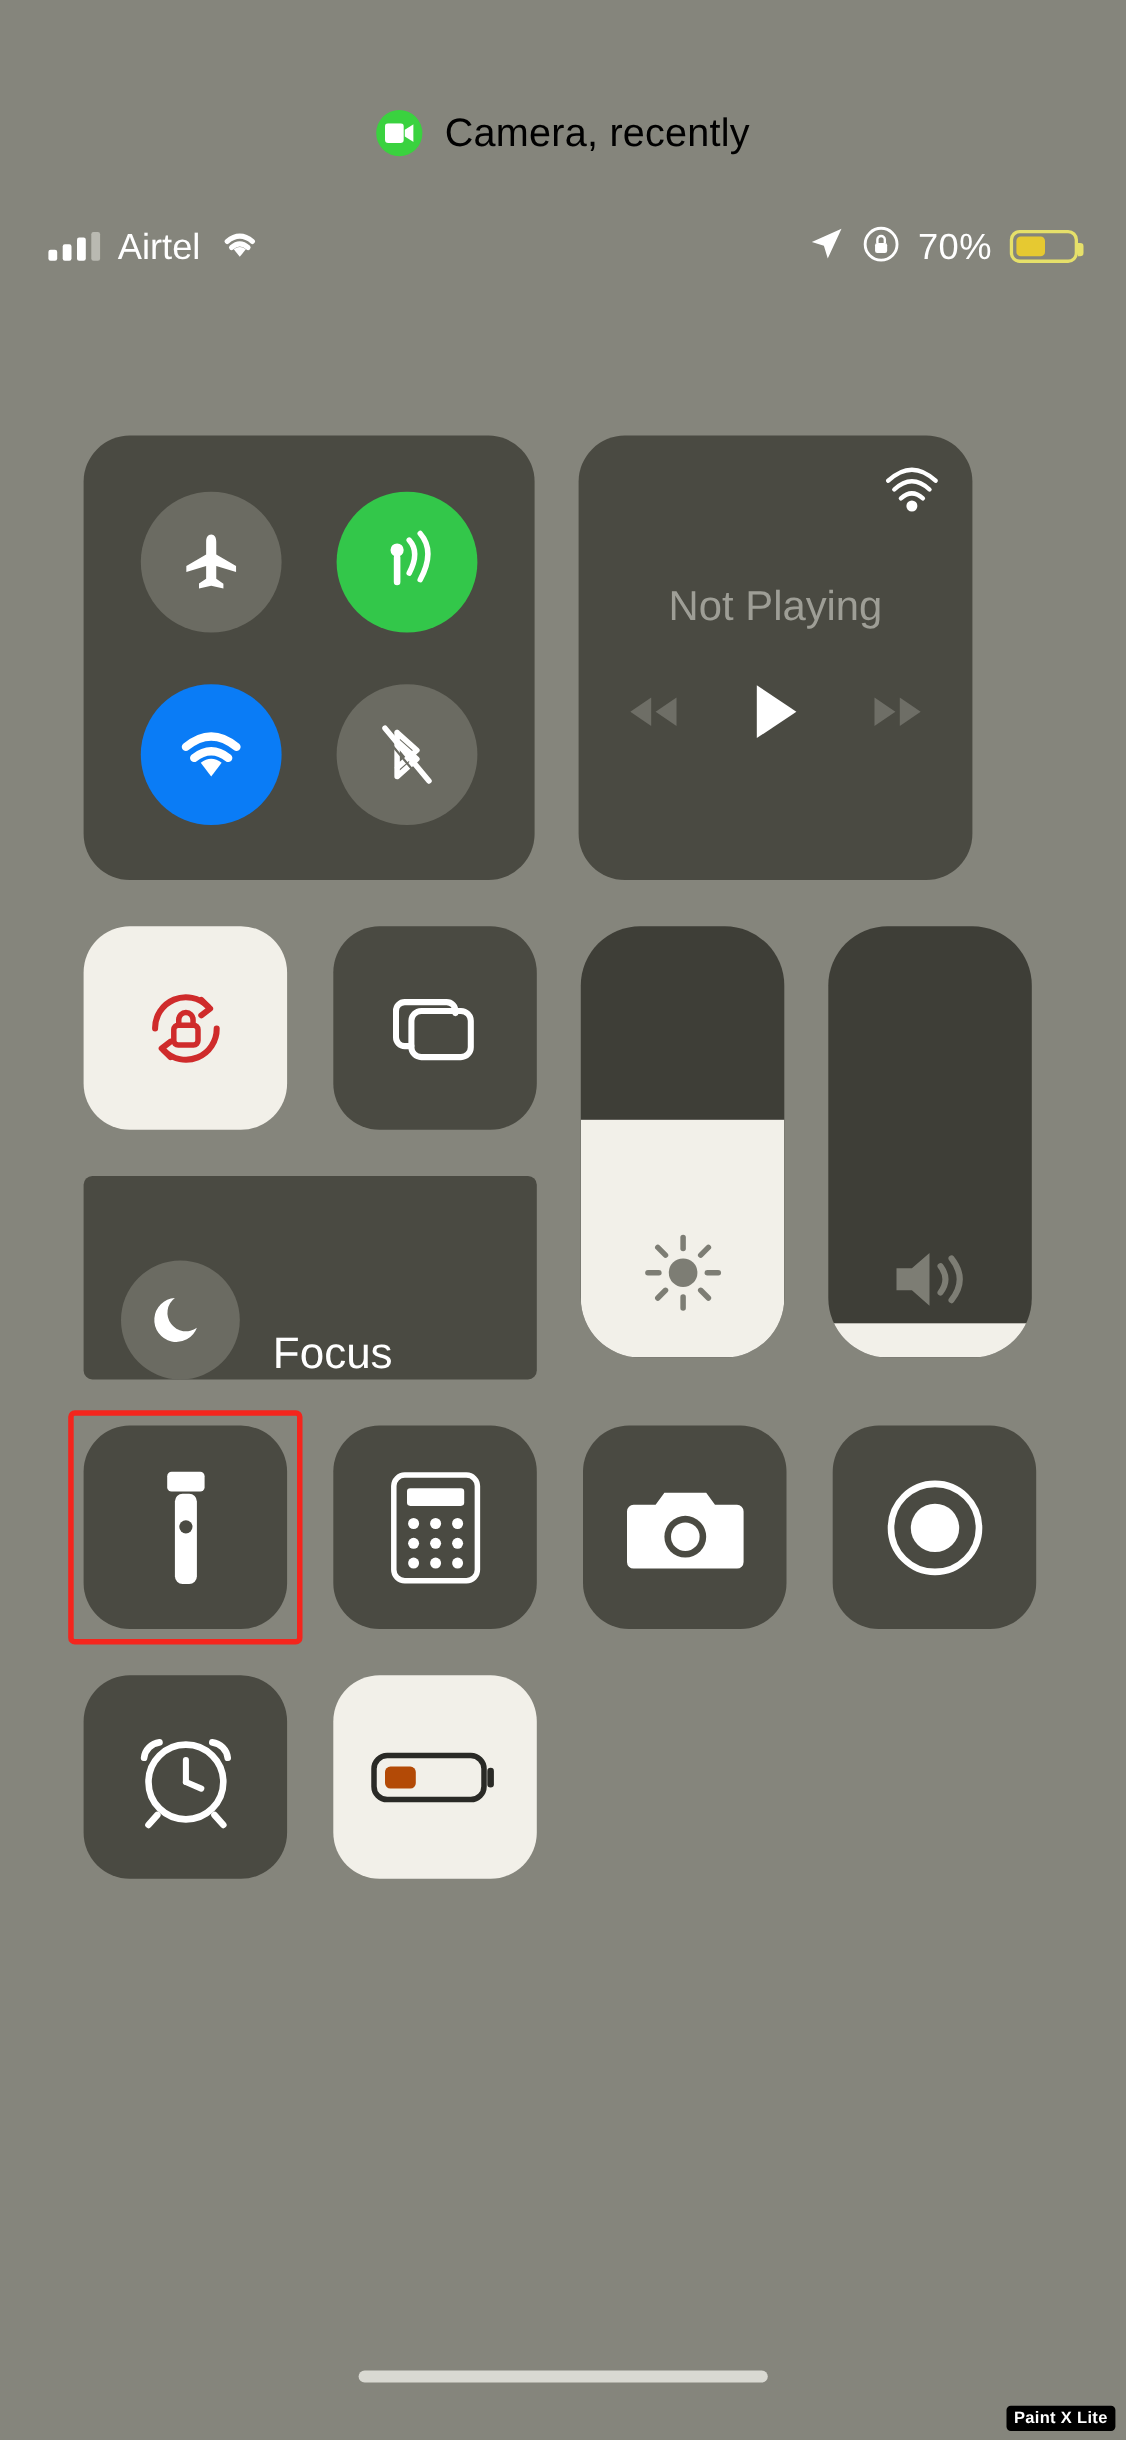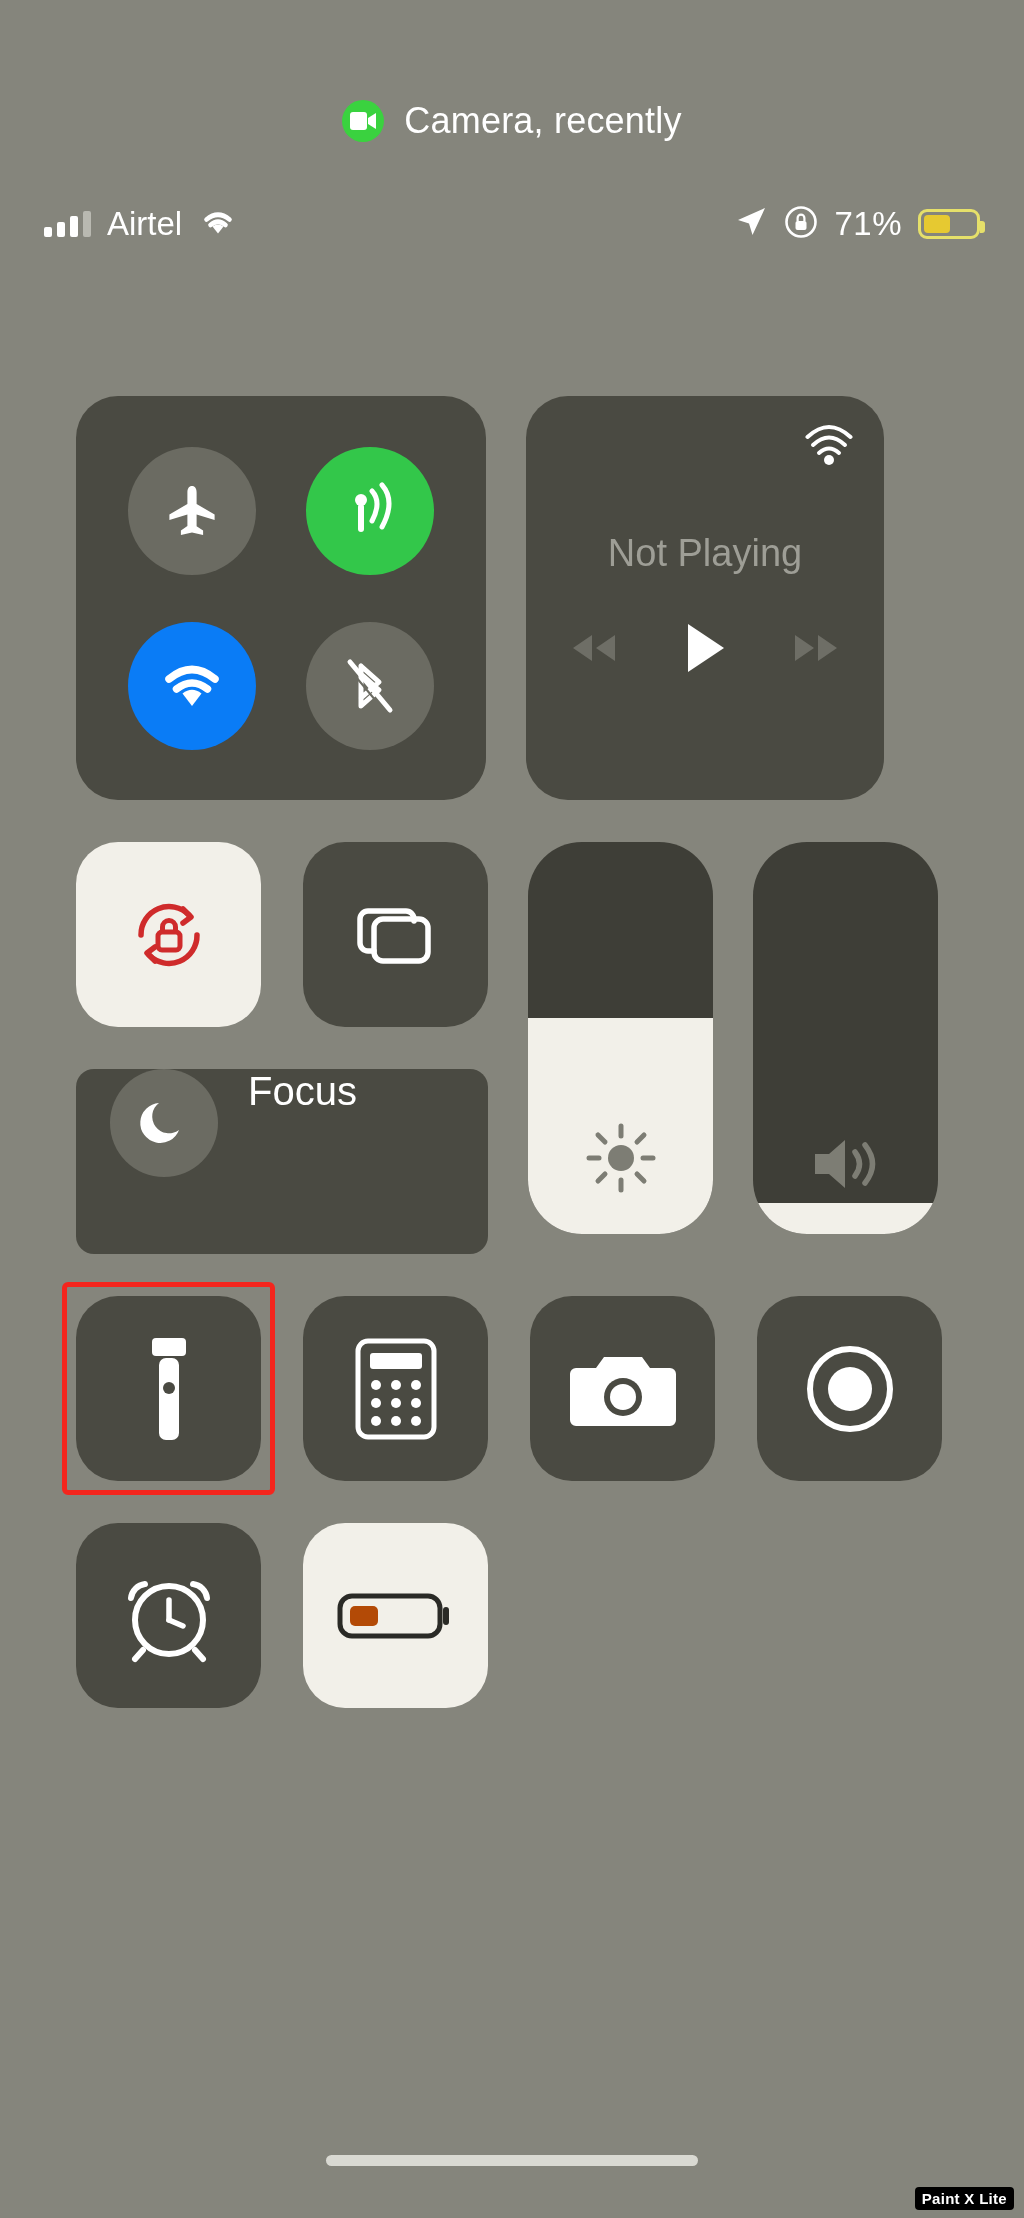--- a/index.html
+++ b/index.html
@@ -16,21 +16,21 @@
   .privacy-banner{
     position:absolute; left:0; right:0; top:100px;
     display:flex; align-items:center; justify-content:center; gap:20px;
   }
   .cam-dot{
     width:42px; height:42px; border-radius:50%;
     background:#3ad23f; display:flex; align-items:center; justify-content:center;
   }
   .cam-dot svg{ display:block; }
   .privacy-text{
-    color:#ffffff; font-size:36px; letter-spacing:.2px; font-weight:400;
+    color:#000000; font-size:36px; letter-spacing:.2px; font-weight:400;
   }
 
   
   .status-bar{
     position:absolute; left:0; right:0; top:192px; height:64px;
     display:flex; align-items:center; justify-content:space-between;
     padding:0 44px;
   }
   .status-left{ display:flex; align-items:center; gap:16px; }
   .bars{ display:flex; align-items:flex-end; gap:5px; height:26px; }
@@ -86,22 +86,22 @@
   .sq{
     width:185px; height:185px; border-radius:42px;
     display:flex; align-items:center; justify-content:center;
   }
   .sq.on-white{ background:#f2f0e9; }
   .sq.dark{ background:#4a4a42; }
 
   .left-stack{ display:flex; flex-direction:column; gap:42px; }
   .left-stack-row{ display:flex; gap:42px; }
   .focus{
-    width:412px; height:185px; border-radius:18px; background:#4a4a42;
-    display:flex; align-items:flex-start; padding-left:34px; gap:30px;
+    width:412px; height:185px; border-radius:8px; background:#4a4a42;
+    display:flex; align-items:flex-end; padding-left:34px; gap:30px;
   }
   .focus-moon{
     width:108px; height:108px; border-radius:50%; background:#6b6b62;
     display:flex; align-items:center; justify-content:center;
   }
   .focus-label{ color:#fff; font-size:40px; }
 
   .slider{
     width:185px; height:392px; border-radius:54px; background:#3e3e37;
     position:relative; overflow:hidden;
@@ -174,21 +174,21 @@
           <path d="M31 3 L4 15 L15 18.5 L18.5 30 Z" fill="#fff"></path>
         </svg>
       </span>
       <span>
         <svg width="34" height="34" viewBox="0 0 34 34">
           <circle cx="17" cy="17" r="14.5" fill="none" stroke="#fff" stroke-width="2.6"></circle>
           <rect x="11.5" y="16" width="11" height="9" rx="2" fill="#fff"></rect>
           <path d="M13.6 16 v-3 a3.4 3.4 0 0 1 6.8 0 v3" fill="none" stroke="#fff" stroke-width="2.2"></path>
         </svg>
       </span>
-      <span class="batt-pct">71%</span>
+      <span class="batt-pct">70%</span>
       <span class="batt-shell">
         <span class="batt-fill" style="width:52%"></span>
       </span>
     </div>
   </div>
 
   <div class="cc">
 
     <div class="row row-top">
       <div class="mod conn">

